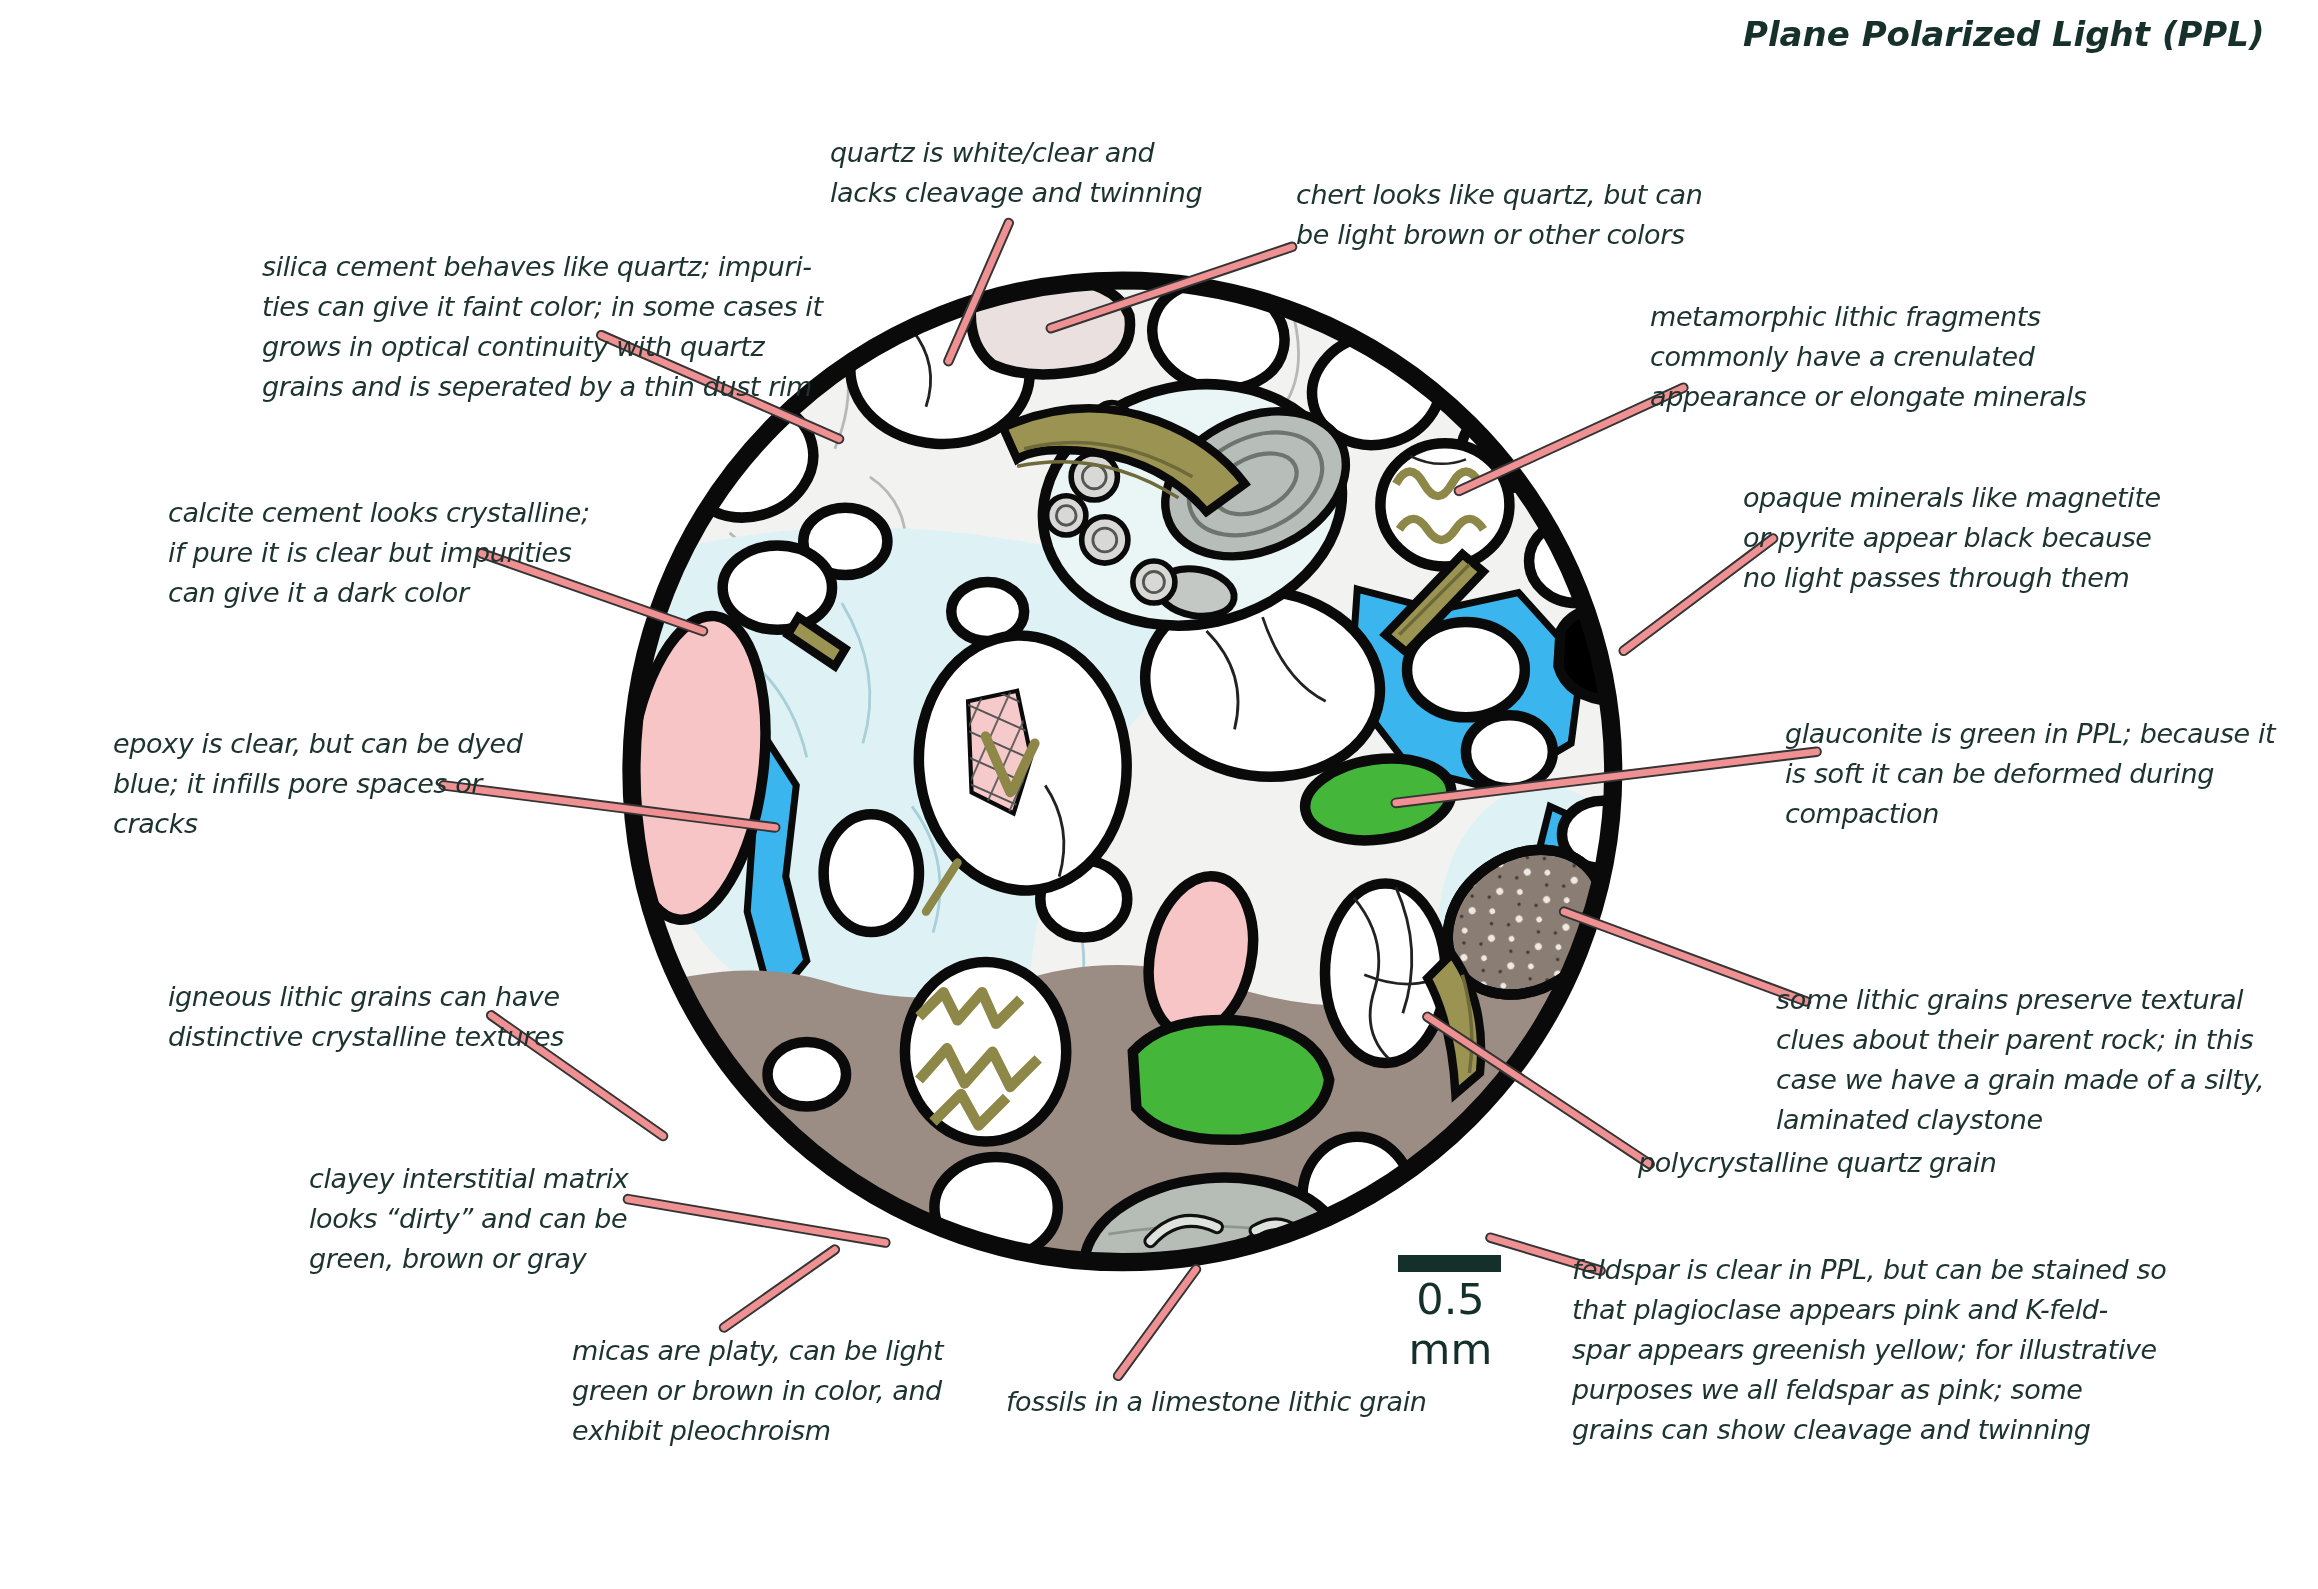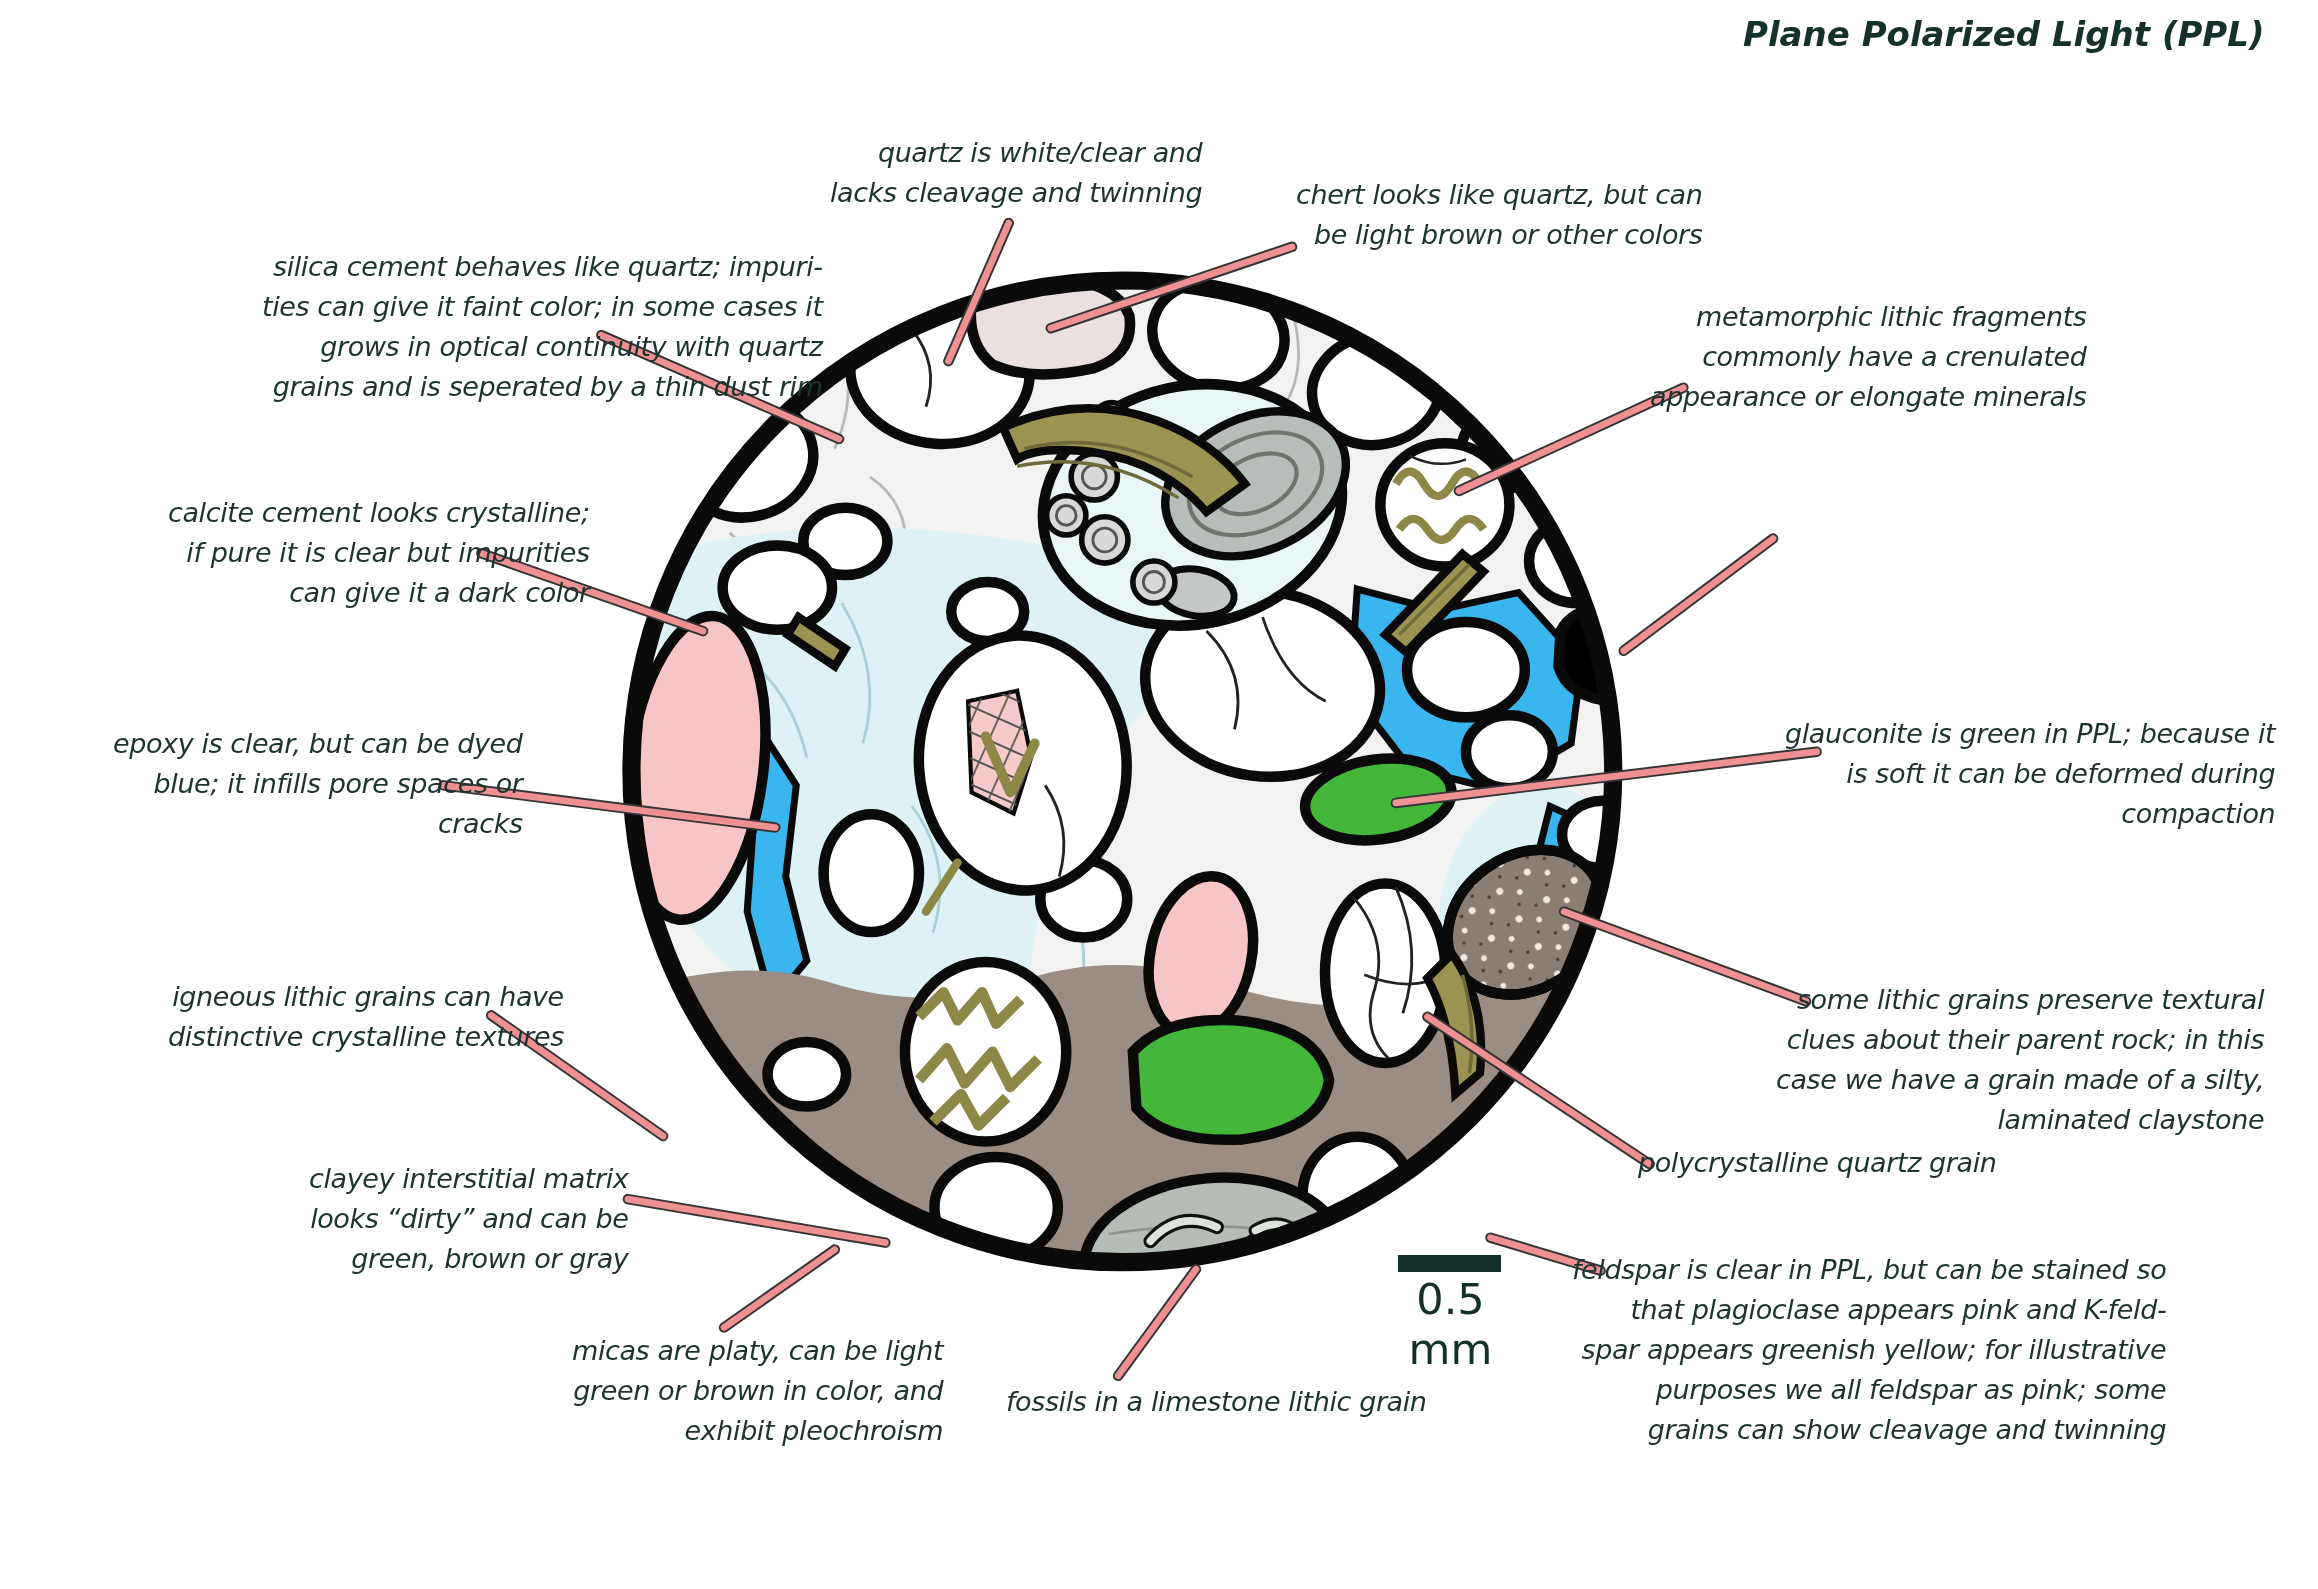--- a/index.html
+++ b/index.html
@@ -1,20 +1,20 @@
 <!DOCTYPE html>
 <html style="font-size:11.2px"><head>
 <meta charset="utf-8">
 <style>
   html,body{margin:0;padding:0;background:#ffffff;}
   #canvas{position:relative;width:2282px;height:1589px;background:#ffffff;overflow:hidden;
           font-family:"DejaVu Sans",sans-serif;}
   #fig{position:absolute;left:0;top:0;}
   .ann{position:absolute;font-style:italic;font-size:27px;line-height:40px;
-       letter-spacing:-0.4px;color:#1d3330;white-space:pre-line;text-align:right;}
+       letter-spacing:-0.4px;color:#1d3330;white-space:pre-line;}
   .title{position:absolute;right:17.5px;top:14px;font-style:italic;font-weight:700;
          font-size:34px;color:#16302b;white-space:nowrap;}
   .scalebar-bar{position:absolute;left:1398px;top:1255px;width:103px;height:17px;background:#15302b;}
   .scalebar-label{position:absolute;left:1384px;top:1274px;width:133px;text-align:center;
        font-size:43px;color:#15302b;font-style:normal;}
 </style>
 </head>
 <body>
 
 <div id="canvas">
@@ -293,20 +293,23 @@
 <div class="ann" style="left:262px;top:247px;">silica cement behaves like quartz; impuri-
 ties can give it faint color; in some cases it
 grows in optical continuity with quartz
 grains and is seperated by a thin dust rim</div>
 <div class="ann" style="left:1650px;top:297px;">metamorphic lithic fragments
 commonly have a crenulated
 appearance or elongate minerals</div>
 <div class="ann" style="left:168px;top:493px;">calcite cement looks crystalline;
 if pure it is clear but impurities
 can give it a dark color</div>
+<div class="ann" style="left:1743px;top:478px;">opaque minerals like magnetite
+or pyrite appear black because
+no light passes through them</div>
 <div class="ann" style="left:105px;top:724px;margin-left:8px;">epoxy is clear, but can be dyed
 blue; it infills pore spaces or
 cracks</div>
 <div class="ann" style="left:1785px;top:714px;">glauconite is green in PPL; because it
 is soft it can be deformed during
 compaction</div>
 <div class="ann" style="left:168px;top:977px;">igneous lithic grains can have
 distinctive crystalline textures</div>
 <div class="ann" style="left:1776px;top:980px;">some lithic grains preserve textural
 clues about their parent rock; in this

